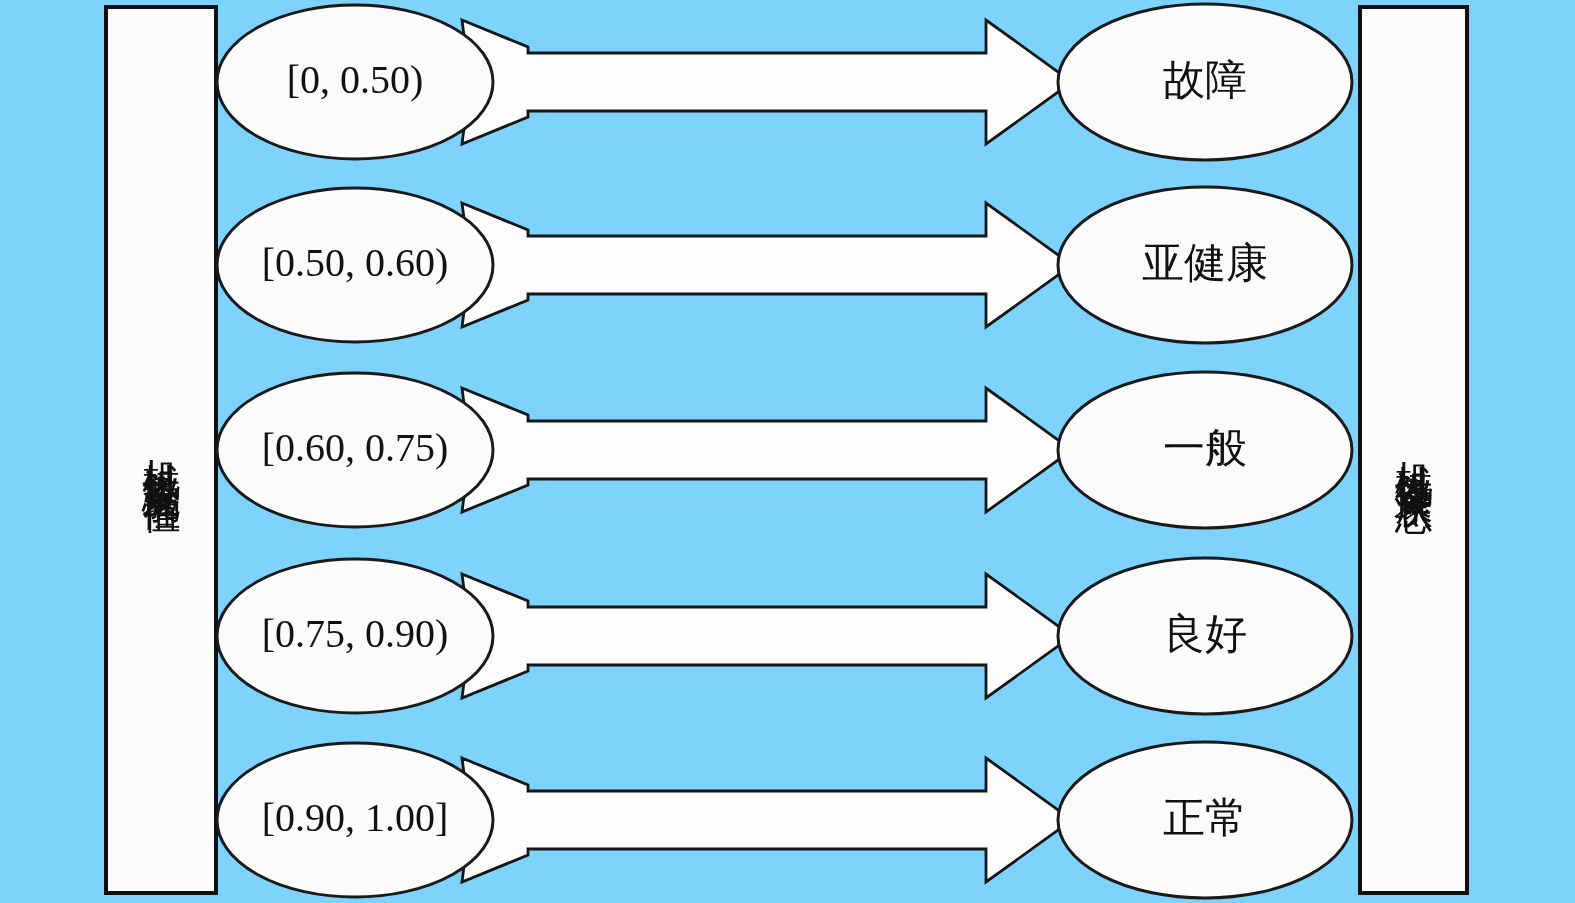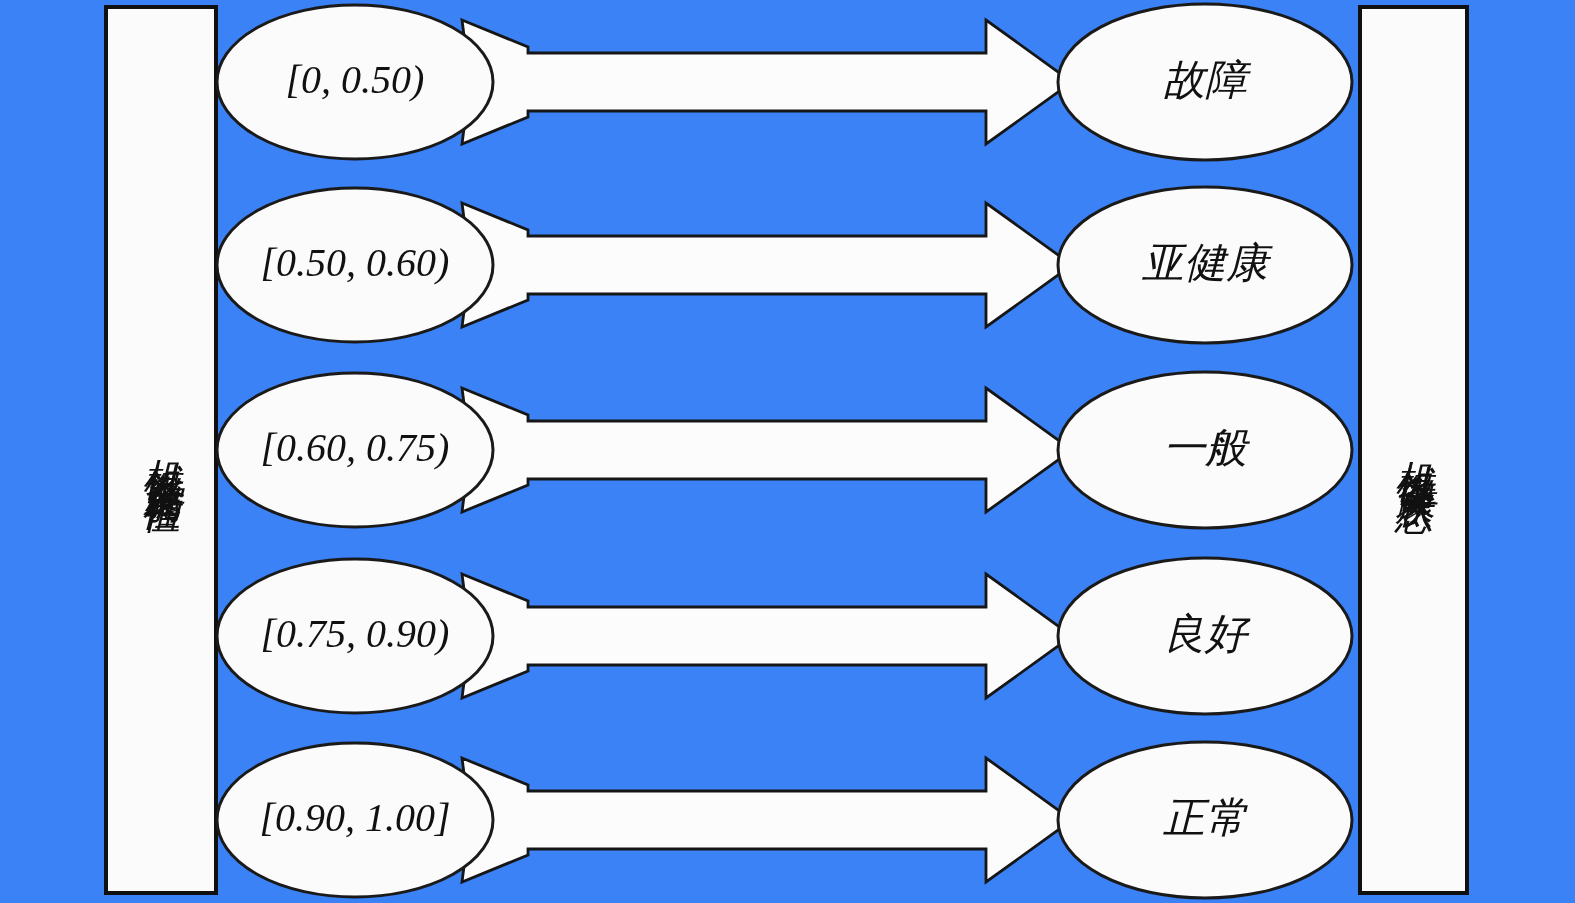--- a/index.html
+++ b/index.html
@@ -4,24 +4,23 @@
 <style>
   html, body {
     margin: 0;
     padding: 0;
     background: #f7f7f7;
   }
   #root {
     position: relative;
     width: 1575px;
     height: 903px;
-    background: #3b82f6;
+    background: #7dd3fc;
     overflow: hidden;
     font-family: "Liberation Serif", "DejaVu Serif", serif;
-    font-style: italic;
   }
   svg.diagram {
     position: absolute;
     left: 0;
     top: 0;
     width: 1575px;
     height: 903px;
     display: block;
   }
   .ellipse-outline {

